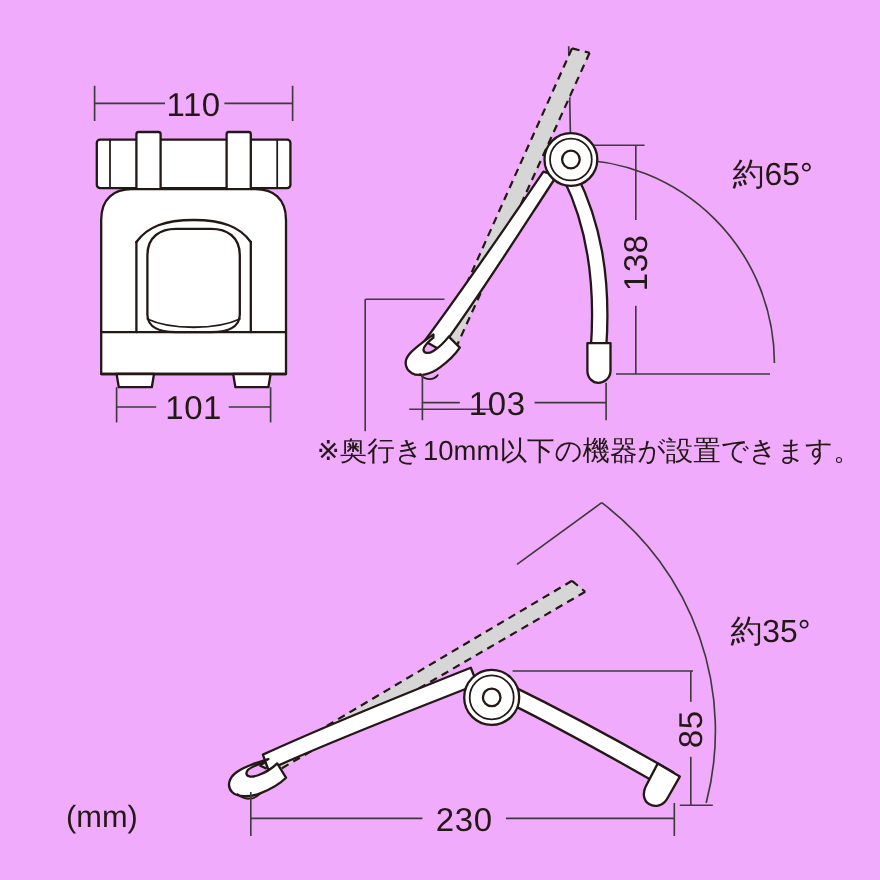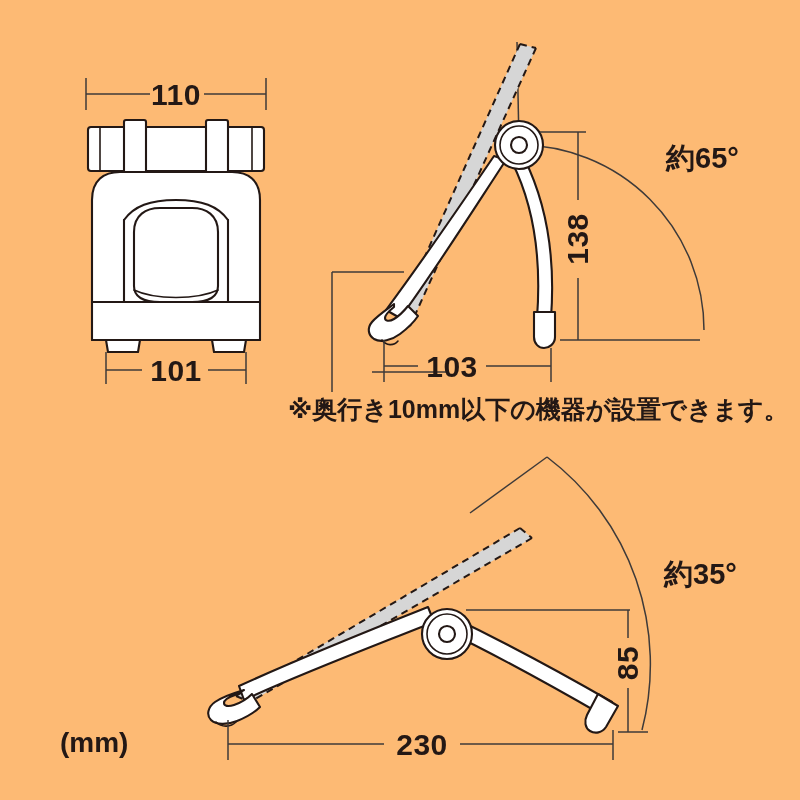--- a/index.html
+++ b/index.html
@@ -11,22 +11,21 @@
     width: 800px;
     height: 800px;
     font-family: "Liberation Sans", "DejaVu Sans", sans-serif;
     color: #231815;
     overflow: hidden;
   }
   #sheet {
     position: relative;
     width: 800px;
     height: 800px;
-    background: #fdba74;
-    font-weight: bold;
+    background: #f0abfc;
   }
   svg.drawing {
     position: absolute;
     top: 0;
     left: 0;
     width: 800px;
     height: 800px;
     display: block;
   }
   .outline {

